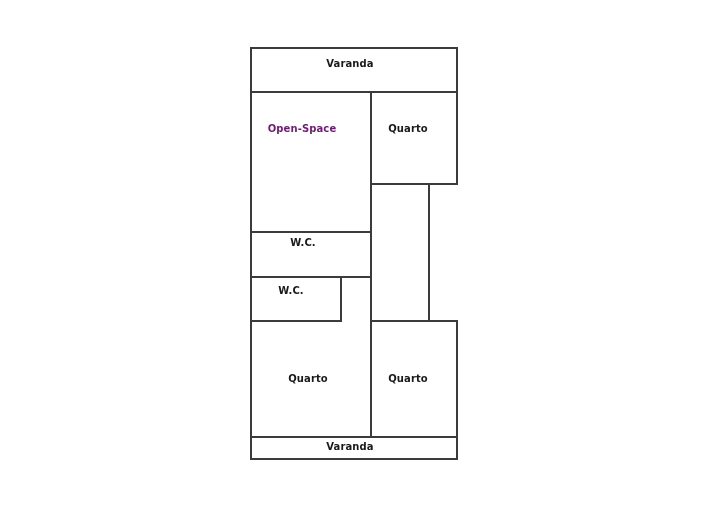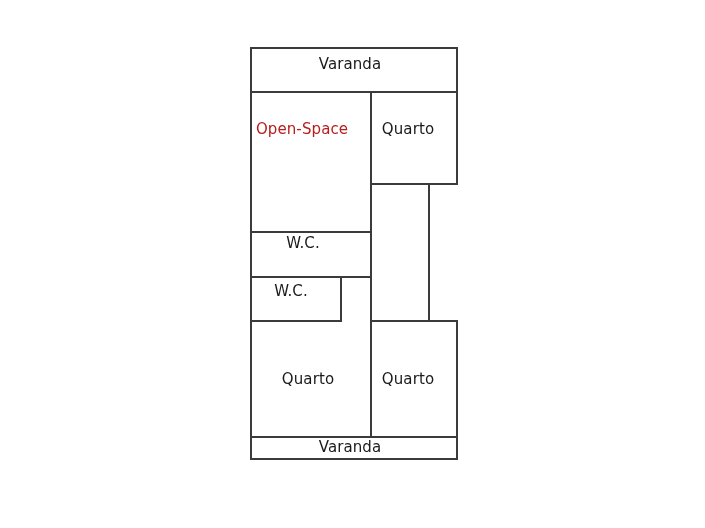--- a/index.html
+++ b/index.html
@@ -19,25 +19,26 @@
     position: absolute;
     left: 0;
     top: 0;
     width: 705px;
     height: 528px;
   }
   .room-label {
     position: absolute;
     color: #1a1a1a;
     font-family: "DejaVu Sans", "Liberation Sans", sans-serif;
-    font-size: 15px;
+    font-size: 10px;
     line-height: 1;
     white-space: nowrap;
     transform: translate(-50%, -50%);
     letter-spacing: 0.1px;
+    font-weight: bold;
     -webkit-font-smoothing: antialiased;
   }
   .wall {
     position: absolute;
     background: #3b3b3b;
   }
   .wall-h { height: 2px; }
   .wall-v { width: 2px; }
 </style>
 </head>
@@ -55,20 +56,20 @@
     <div class="wall wall-v" style="left: 428px; top: 183px; background: rgb(59, 59, 59); height: 139px; width: 2px;"></div>
     <div class="wall wall-v" style="left: 370px; top: 183px; background: rgb(59, 59, 59); height: 139px; width: 2px;"></div>
     <div class="wall wall-h" style="left: 250px; top: 231px; background: rgb(59, 59, 59); width: 122px; height: 2px;"></div>
     <div class="wall wall-h" style="left: 250px; top: 276px; background: rgb(59, 59, 59); width: 122px; height: 2px;"></div>
     <div class="wall wall-v" style="left: 340px; top: 276px; background: rgb(59, 59, 59); height: 46px; width: 2px;"></div>
     <div class="wall wall-h" style="left: 250px; top: 320px; background: rgb(59, 59, 59); width: 92px; height: 2px;"></div>
     <div class="wall wall-h" style="left: 370px; top: 320px; background: rgb(59, 59, 59); width: 88px; height: 2px;"></div>
     <div class="wall wall-v" style="left: 370px; top: 320px; background: rgb(59, 59, 59); height: 118px; width: 2px;"></div>
     <div class="wall wall-h" style="left: 250px; top: 436px; background: rgb(59, 59, 59); width: 206px; height: 2px;"></div>
     <div class="room-label" style="left: 350px; top: 64px; color: rgb(26, 26, 26);">Varanda</div>
-    <div class="room-label" style="left: 302px; top: 129px; color: #b91c1c;">Open-Space</div>
+    <div class="room-label" style="left: 302px; top: 129px; color: #701a75;">Open-Space</div>
     <div class="room-label" style="left: 408px; top: 129px; color: rgb(26, 26, 26);">Quarto</div>
     <div class="room-label" style="left: 303px; top: 243px; color: rgb(26, 26, 26);">W.C.</div>
     <div class="room-label" style="left: 291px; top: 291px; color: rgb(26, 26, 26);">W.C.</div>
     <div class="room-label" style="left: 308px; top: 379px; color: rgb(26, 26, 26);">Quarto</div>
     <div class="room-label" style="left: 408px; top: 379px; color: rgb(26, 26, 26);">Quarto</div>
     <div class="room-label" style="left: 350px; top: 447px; color: rgb(26, 26, 26);">Varanda</div>
   </div>
 
 </body></html>

